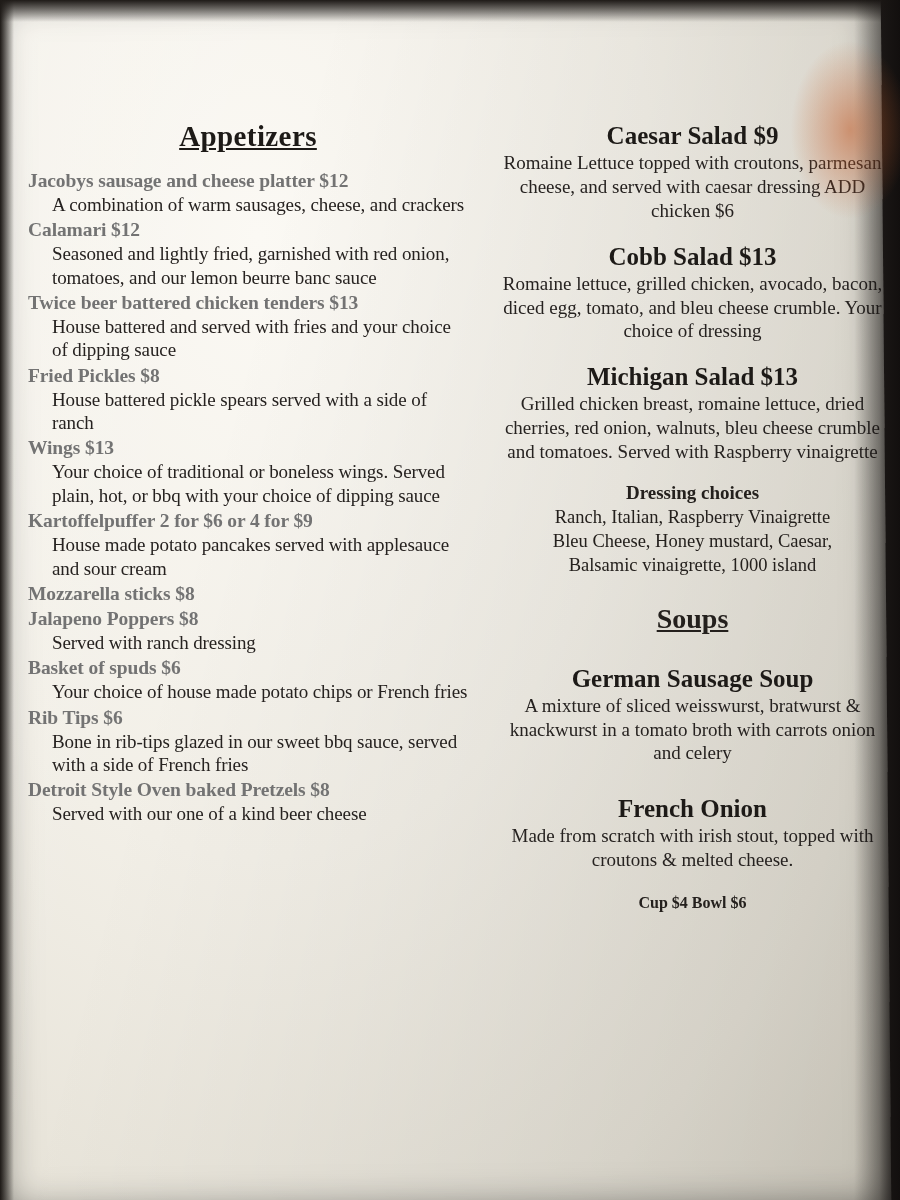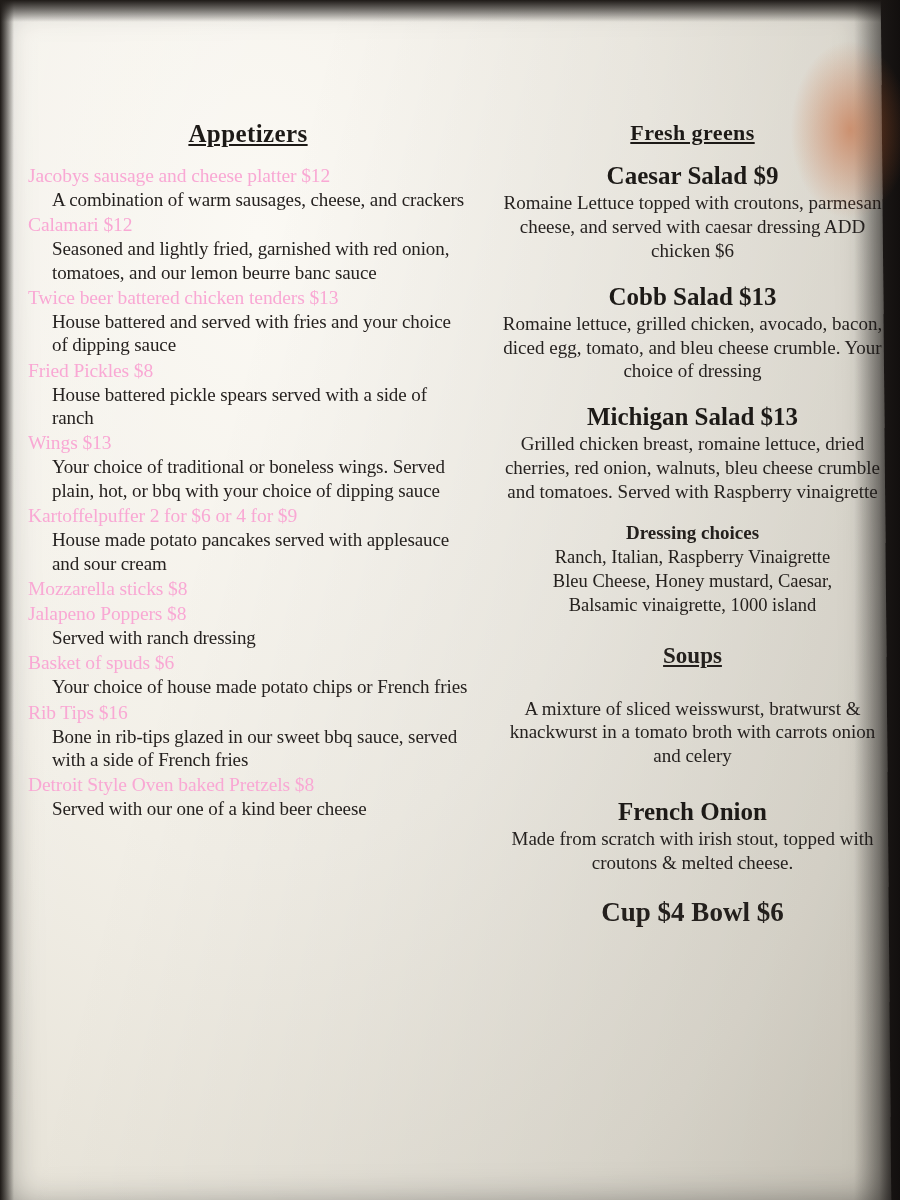--- a/index.html
+++ b/index.html
@@ -85,38 +85,38 @@
   }
   .col-right {
     left: 500px;
     width: 385px;
   }
 
   .section-title {
     font-weight: bold;
     text-decoration: underline;
     text-align: center;
-    font-size: 25px;
+    font-size: 29px;
     letter-spacing: 0.4px;
     margin: 0 0 16px 0;
     color: #1d1a17;
   }
   .section-title.right-title {
     font-size: 22px;
     margin-bottom: 14px;
   }
 
   .item {
     margin-bottom: 1px;
   }
   .item-name {
-    font-weight: normal;
+    font-weight: bold;
     font-size: 19.5px;
     line-height: 1.23;
-    color: #f9a8d4;
+    color: #737373;
     letter-spacing: -0.1px;
   }
   .item-desc {
     font-size: 19px;
     line-height: 1.23;
     color: #262220;
     margin-bottom: 2px;
     letter-spacing: -0.1px;
     margin-left: 24px;
   }
@@ -147,27 +147,27 @@
     margin-bottom: 1px;
   }
   .dressing-line {
     font-size: 18.5px;
     line-height: 1.3;
   }
   .soups-title {
     font-weight: bold;
     text-decoration: underline;
     text-align: center;
-    font-size: 23px;
+    font-size: 28px;
     margin: 6px 0 18px 0;
   }
   .cup-bowl {
     text-align: center;
     font-weight: bold;
-    font-size: 27px;
+    font-size: 16px;
     margin-top: 22px;
   }
   .spacer-sm { height: 10px; }
 </style>
 </head>
 <body>
 
 <div class="photo">
   <div class="paper"></div>
   <div class="edge-left"></div>
@@ -209,31 +209,30 @@
       </div>
       <div class="item">
         <div class="item-name">Jalapeno Poppers $8</div>
         <div class="item-desc">Served with ranch dressing</div>
       </div>
       <div class="item">
         <div class="item-name">Basket of spuds $6</div>
         <div class="item-desc">Your choice of house made potato chips or French fries</div>
       </div>
       <div class="item">
-        <div class="item-name">Rib Tips $16</div>
+        <div class="item-name">Rib Tips $6</div>
         <div class="item-desc">Bone in rib-tips glazed in our sweet bbq sauce, served with a side of French fries</div>
       </div>
       <div class="item">
         <div class="item-name">Detroit Style Oven baked Pretzels $8</div>
         <div class="item-desc">Served with our one of a kind beer cheese</div>
       </div>
     </div>
 
     <div class="col col-right">
-      <div class="section-title right-title">Fresh greens</div>
 
       <div class="r-item">
         <div class="r-item-name">Caesar Salad $9</div>
         <div class="r-item-desc">Romaine Lettuce topped with croutons, parmesan cheese, and served with caesar dressing ADD chicken $6</div>
       </div>
       <div class="r-item">
         <div class="r-item-name">Cobb Salad $13</div>
         <div class="r-item-desc">Romaine lettuce, grilled chicken, avocado, bacon, diced egg, tomato, and bleu cheese crumble. Your choice of dressing</div>
       </div>
       <div class="r-item">
@@ -246,20 +245,21 @@
         <div class="dressing-line">Ranch, Italian, Raspberry  Vinaigrette</div>
         <div class="dressing-line">Bleu Cheese,  Honey mustard,  Caesar,</div>
         <div class="dressing-line">Balsamic vinaigrette,  1000 island</div>
       </div>
 
       <div class="soups-title">Soups</div>
 
       <div class="spacer-sm"></div>
 
       <div class="r-item">
+        <div class="r-item-name">German Sausage Soup</div>
         <div class="r-item-desc">A mixture of sliced weisswurst, bratwurst &amp; knackwurst in a tomato broth with carrots onion and celery</div>
       </div>
 
       <div class="spacer-sm"></div>
 
       <div class="r-item">
         <div class="r-item-name">French Onion</div>
         <div class="r-item-desc">Made from scratch with irish stout, topped with croutons &amp; melted cheese.</div>
       </div>
 

